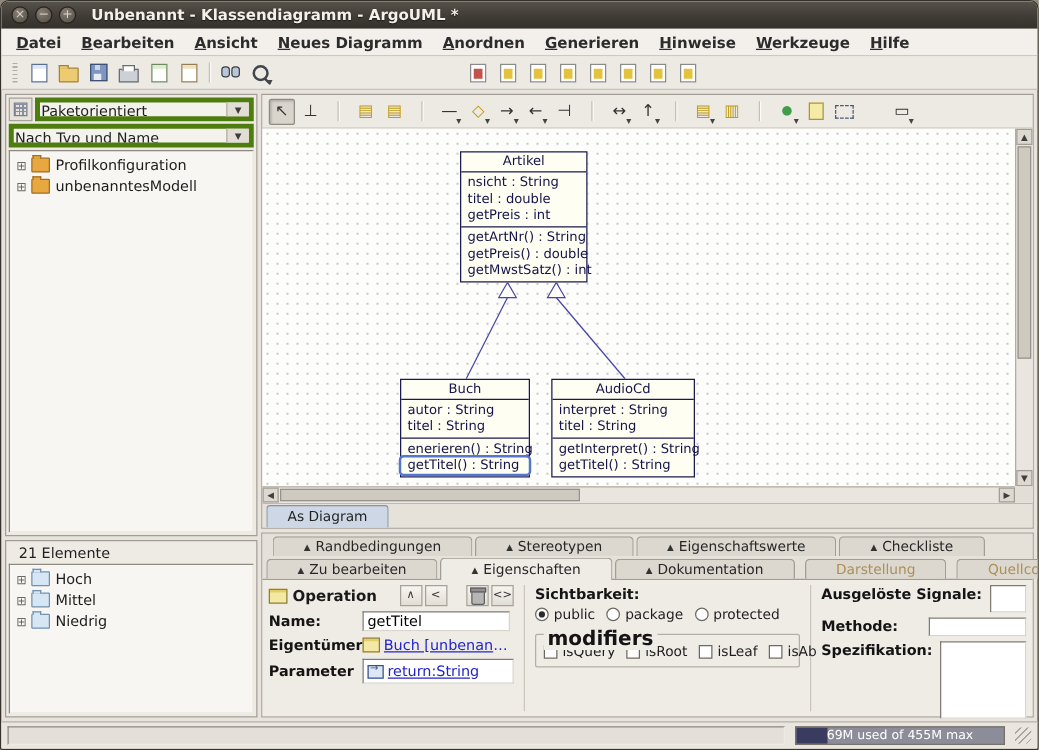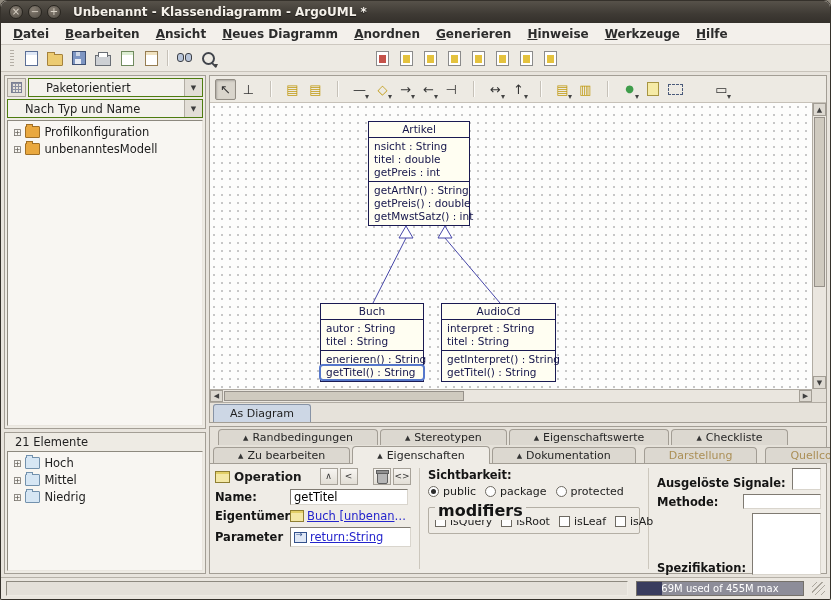--- a/index.html
+++ b/index.html
@@ -57,21 +57,21 @@
   .k-trash .ic::before{content:"";position:absolute;top:-3px;left:-2px;width:11px;height:2px;background:#909090;border:1px solid #5f5f5f}
 
   
   .main{flex:1;display:flex;gap:3px;padding:3px;min-height:0}
   .left-col{width:202px;flex:0 0 202px;display:flex;flex-direction:column;gap:3px;min-height:0}
   .explorer-pane{height:354px;flex:0 0 354px;border:1px solid #a39e95;background:#eeebe4;display:flex;flex-direction:column;padding:2px;box-sizing:border-box}
   .todo-pane{flex:1;border:1px solid #a39e95;background:#eeebe4;display:flex;flex-direction:column;padding:2px;box-sizing:border-box;min-height:0}
   .pane-row{display:flex;align-items:center;gap:2px;margin-bottom:2px}
   .mini-btn{width:19px;height:19px;border:1px solid #a8a39a;background:#e7e3db;display:flex;align-items:center;justify-content:center;flex:0 0 19px;box-sizing:border-box}
   .ic-grid{width:9px;height:9px;border:1px solid #7a7f92;background:repeating-linear-gradient(#8a8fa2 0 1px,rgba(0,0,0,0) 1px 3px),repeating-linear-gradient(90deg,#8a8fa2 0 1px,rgba(0,0,0,0) 1px 3px)}
-  .combo{flex:1;height:19px;display:flex;align-items:center;background:#f4f2ed;border:1px solid #4d7c0f;font-size:11.5px;color:#1f1f1f;padding-left:17px;box-sizing:border-box;min-width:0}
+  .combo{flex:1;height:19px;display:flex;background:#f4f2ed;border:4px solid #4d7c0f;font-size:11.5px;color:#1f1f1f;padding-left:1px;box-sizing:border-box;min-width:0}
   .combo-text{white-space:nowrap;overflow:hidden;text-overflow:ellipsis}
   .combo .arrow{margin-left:auto;width:17px;align-self:stretch;display:flex;align-items:center;justify-content:center;border-left:1px solid #b2ada4;background:#e2ded6}
   .combo .arrow::before{content:"▼";font-size:7px;color:#3c3c3c}
   .todo-combo{flex:0 0 112px}
   .count-label{font-size:11.5px;color:#1f1f1f;margin-left:8px;white-space:nowrap}
   .tree-box{flex:1;border:1px solid;border-color:#8d897f #e9e5de #e9e5de #8d897f;background:#f8f6f2;overflow:hidden;padding-top:2px}
   .tree-item{display:flex;align-items:center;height:17px;padding-left:5px;font-size:11.5px;color:#1c1c1c;gap:4px}
   .toggle::before{content:"⊞";font-size:10px;color:#6f6b64}
   .ti-icon{display:inline-block;position:relative;flex:0 0 auto}
   .i-folder-orange{width:13px;height:10px;background:#e9a83f;border:1px solid #a06f26;border-radius:1px}
@@ -141,21 +141,21 @@
   .grouplabel{font-weight:bold;font-size:11.5px;color:#141414;margin:0 0 3px}
   .optrow{display:flex;align-items:center;gap:9px}
   .opt{display:inline-flex;align-items:center;gap:4px;font-size:11px;color:#1c1c1c;white-space:nowrap}
   .rb{width:11px;height:11px;border-radius:50%;background:#fefefe;border:1px solid #6d6961;box-sizing:border-box;position:relative;flex:0 0 11px}
   .opt.checked .rb::after{content:"";position:absolute;left:2px;top:2px;width:5px;height:5px;border-radius:50%;background:#2b2b2b}
   .cb{width:11px;height:11px;background:#fefefe;border:1px solid #6d6961;box-sizing:border-box;flex:0 0 11px}
   .groupbox{border:1px solid #b4afa5;border-radius:2px;padding:7px 6px 5px;margin-top:9px;position:relative}
   .groupbox .legend{position:absolute;top:-7px;left:6px;background:#efece6;padding:0 3px;font-size:16px;font-weight:bold;color:#141414}
 
   .pcol-right{flex:1;border-left:1px solid #ccc7bd;padding-left:8px;display:flex;flex-direction:column;gap:4px;min-width:0}
-  .rrow{display:flex;align-items:flex-end;gap:6px}
+  .rrow{display:flex;align-items:flex-start;gap:6px}
   .rlabel{font-weight:bold;font-size:11.5px;color:#141414;flex:1;white-space:nowrap}
   .sig-box{width:78px;height:22px}
   .method-box{width:78px;height:15px}
   .spec-box{width:90px;height:62px}
 
   
   .statusbar{height:21px;flex:0 0 21px;display:flex;align-items:center;background:#eae6df;border-top:1px solid #b6b1a8;padding:0 5px;gap:8px}
   .status-inset{flex:1;height:13px;border:1px solid;border-color:#8d897f #eeebe4 #eeebe4 #8d897f;background:#e4e0d9}
   .memory{width:168px;flex:0 0 168px;height:15px;position:relative;border:1px solid #75716a;background:#8d8d99;display:flex;align-items:center;justify-content:center;overflow:hidden;box-sizing:border-box}
   .mem-used{position:absolute;left:0;top:0;bottom:0;background:#393c5e}

